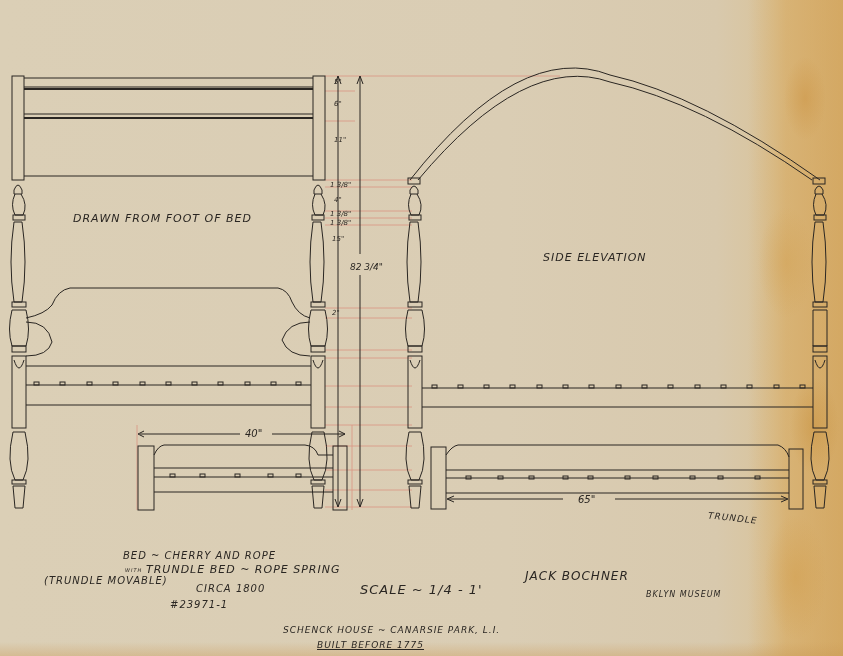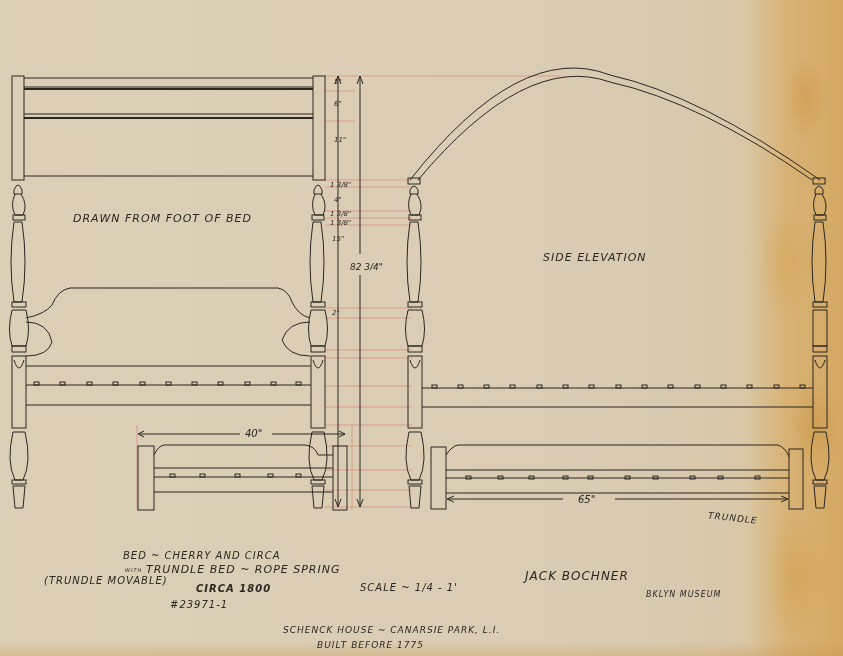--- a/index.html
+++ b/index.html
@@ -236,23 +236,23 @@
 <div class="dim" style="left:330px;top:181px;font-size:7px;">1 3/8"</div>
 <div class="dim" style="left:334px;top:196px;font-size:7px;">4"</div>
 <div class="dim" style="left:330px;top:210px;font-size:7px;">1 3/8"</div>
 <div class="dim" style="left:330px;top:219px;font-size:7px;">1 3/8"</div>
 <div class="dim" style="left:332px;top:235px;font-size:7px;">15"</div>
 <div class="dim" style="left:332px;top:309px;font-size:7px;">2"</div>
 <div class="dim" style="left:350px;top:262px;font-size:9px;">82 3/4"</div>
 <div class="dim" style="left:245px;top:428px;font-size:10px;">40"</div>
 <div class="dim" style="left:578px;top:494px;font-size:10px;">65"</div>
 
-<div class="lbl" style="left:123px;top:550px;font-size:10px;">BED ~ CHERRY AND CIRCA</div>
+<div class="lbl" style="left:123px;top:550px;font-size:10px;">BED ~ CHERRY AND ROPE</div>
 <div class="lbl" style="left:125px;top:567px;font-size:5px;">WITH</div>
 <div class="lbl" style="left:146px;top:563px;font-size:11px;">TRUNDLE BED ~ ROPE SPRING</div>
 <div class="lbl" style="left:44px;top:575px;font-size:10px;">(TRUNDLE MOVABLE)</div>
-<div class="lbl" style="left:196px;top:583px;font-size:10px;font-weight:bold;">CIRCA 1800</div>
+<div class="lbl" style="left:196px;top:583px;font-size:10px;">CIRCA 1800</div>
 <div class="lbl" style="left:170px;top:599px;font-size:10px;">#23971-1</div>
-<div class="lbl" style="left:360px;top:582px;font-size:10px;">SCALE ~ 1/4 - 1'</div>
+<div class="lbl" style="left:360px;top:582px;font-size:13px;">SCALE ~ 1/4 - 1'</div>
 <div class="lbl" style="left:525px;top:569px;font-size:12px;">JACK BOCHNER</div>
 <div class="lbl" style="left:600px;top:590px;font-size:8px;margin-left:46px;">BKLYN MUSEUM</div>
 <div class="lbl" style="left:283px;top:625px;font-size:9px;">SCHENCK HOUSE ~ CANARSIE PARK, L.I.</div>
-<div class="lbl" style="left:317px;top:640px;font-size:9px;">BUILT BEFORE 1775</div>
+<div class="lbl" style="left:317px;top:640px;font-size:9px;text-decoration:underline;">BUILT BEFORE 1775</div>
 
 </body></html>

